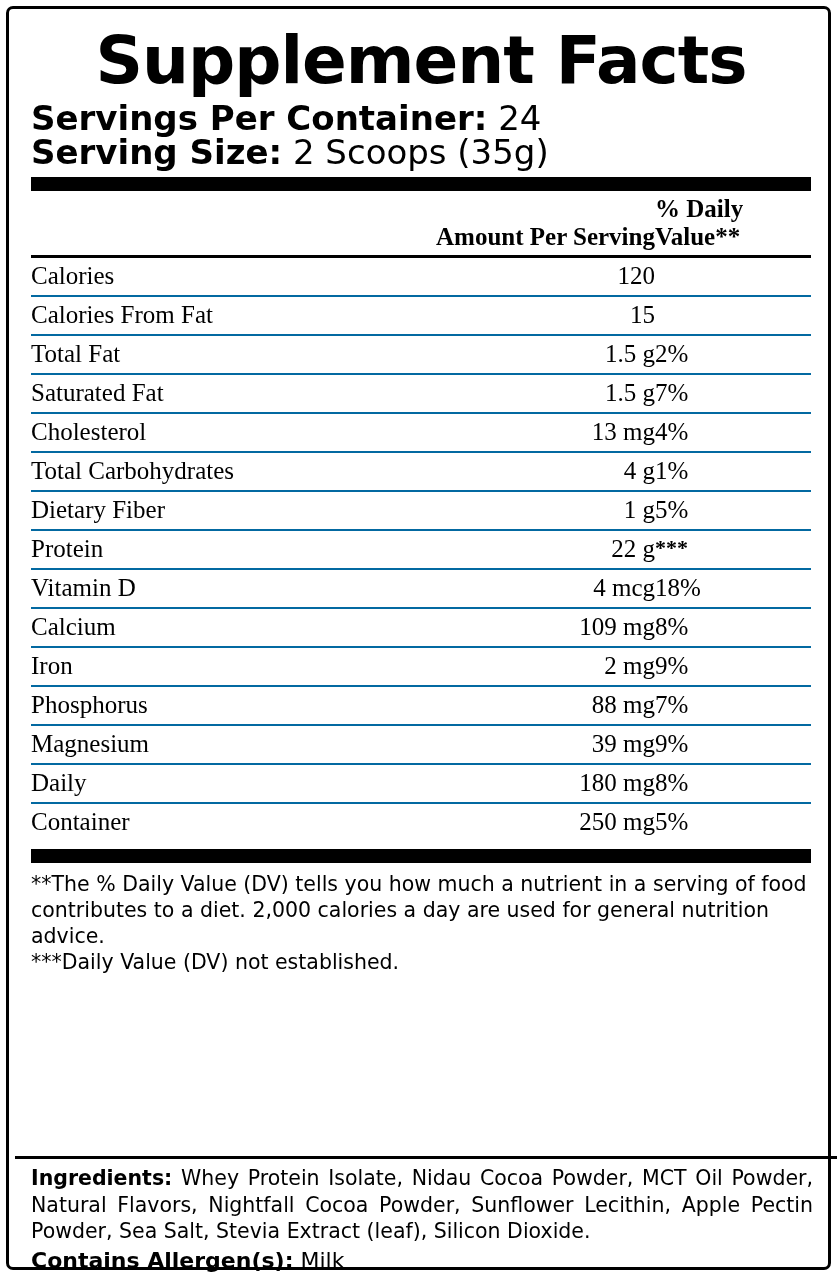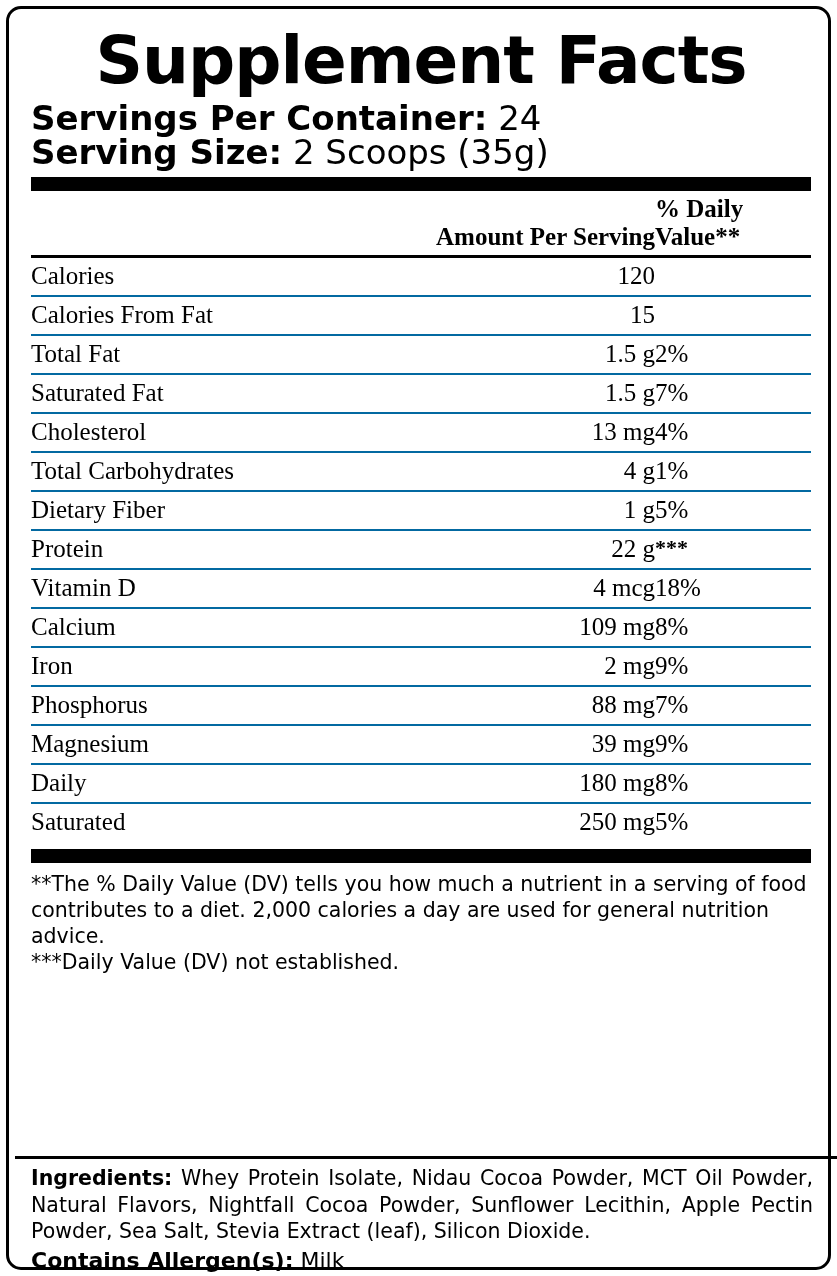--- a/index.html
+++ b/index.html
@@ -20,21 +20,21 @@
     overflow: hidden;
   }
   .panel {
     position: absolute;
     left: 6px;
     top: 6px;
     width: 825px;
     height: 1264px;
     box-sizing: border-box;
     border: 3px solid #000000;
-    border-radius: 15px;
+    border-radius: 7px;
     background: #ffffff;
   }
   .inner {
     position: absolute;
     left: 22px;
     top: 10px;
     width: 780px;
   }
 
   .title {
@@ -206,21 +206,21 @@
           <td class="name">Magnesium</td>
           <td class="amt">39 mg</td>
           <td class="dv">9%</td>
         </tr>
         <tr>
           <td class="name">Daily</td>
           <td class="amt">180 mg</td>
           <td class="dv">8%</td>
         </tr>
         <tr>
-          <td class="name">Saturated</td>
+          <td class="name">Container</td>
           <td class="amt">250 mg</td>
           <td class="dv">5%</td>
         </tr>
       </tbody>
         </table>
 
       <div class="bar-thick"></div>
 
       <div class="footnotes">
         <p>**The % Daily Value (DV) tells you how much a nutrient in a serving of food contributes to a diet. 2,000 calories a day are used for general nutrition advice.</p>

